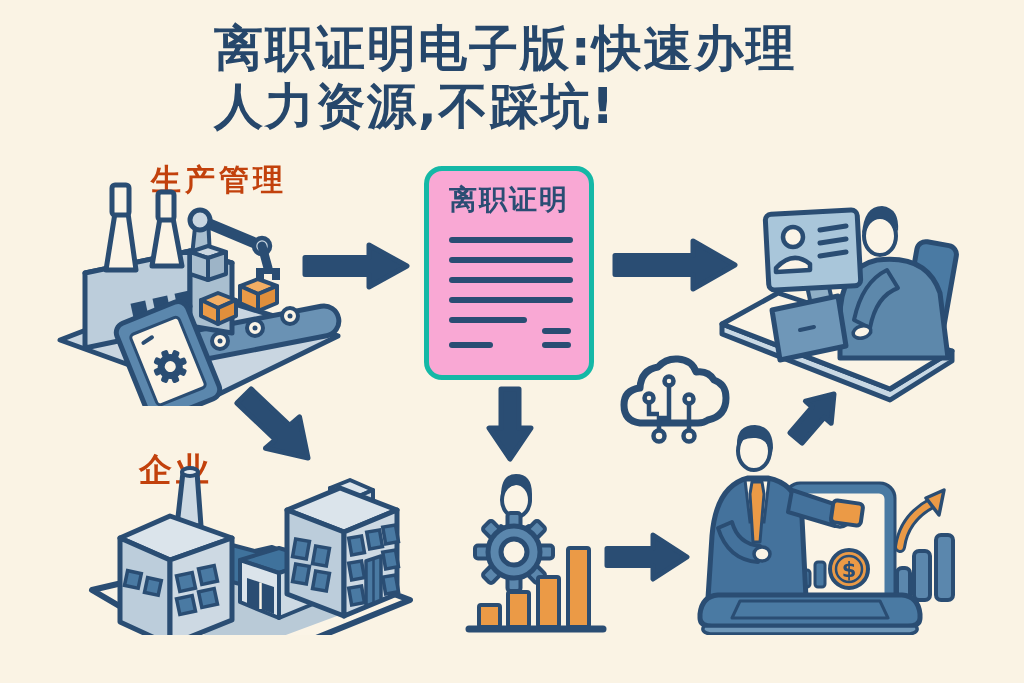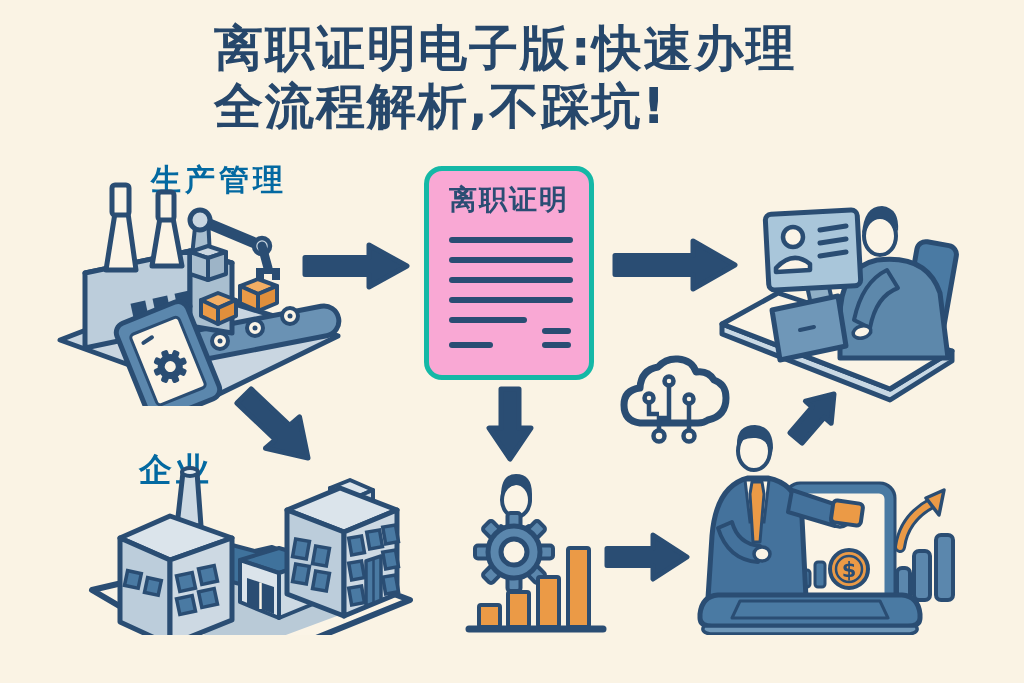--- a/index.html
+++ b/index.html
@@ -1,37 +1,37 @@
 <!DOCTYPE html>
 <html><head>
 <meta charset="utf-8">
 <style>
   html,body{margin:0;padding:0;background:#faf3e4;}
   .canvas{position:relative;width:1024px;height:635px;background:#faf3e4;overflow:hidden;
           font-family:"DejaVu Sans",sans-serif;}
   .title{position:absolute;left:214px;top:20px;color:#26476b;font-weight:bold;
          font-size:49px;line-height:58px;letter-spacing:2px;white-space:nowrap;}
-  .label{position:absolute;color:#0369a1;font-weight:bold;font-size:30px;
+  .label{position:absolute;color:#c2410c;font-weight:bold;font-size:30px;
          letter-spacing:4px;white-space:nowrap;}
   .label.big{font-size:33px;}
   .illus{position:absolute;}
   .doc{position:absolute;left:424px;top:166px;width:170px;height:214px;box-sizing:border-box;
        border:5px solid #14b8a6;border-radius:18px;background:#f9a8d4;}
   .doc-title{position:absolute;left:0;right:0;top:10px;text-align:center;font-size:28px;
              font-weight:bold;color:#2a4d73;letter-spacing:2px;}
   .dline{position:absolute;height:6px;border-radius:3px;background:#2a4d73;}
 </style>
 </head>
 <body>
 
 <div class="canvas">
 
   <div class="title">
     <div>离职证明电子版:快速办理</div>
-    <div>全流程解析,不踩坑!</div>
+    <div>人力资源,不踩坑!</div>
   </div>
 
   <div class="label" style="left:151px;top:160px;">生产管理</div>
   <div class="label big" style="left:139px;top:448px;">企业</div>
 
   <svg class="illus" style="left:40px;top:178px;" width="305" height="228" viewBox="0 0 305 228">
 
     <path d="M20,162 L150,112 L298,158 L175,218 Z" fill="#c9d6e1" stroke="#2a4d73" stroke-width="5" stroke-linejoin="round"></path>
 
     <g>

